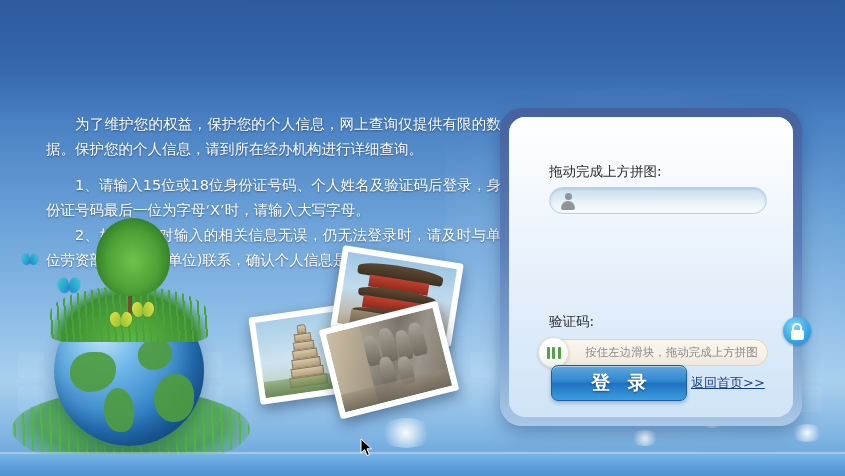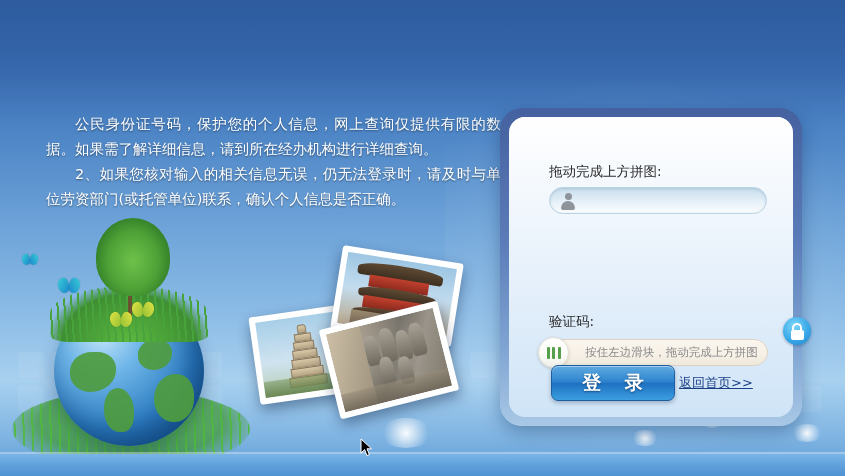--- a/index.html
+++ b/index.html
@@ -257,33 +257,33 @@
     width: 28px; height: 28px; border-radius: 50%;
     background: radial-gradient(circle at 40% 32%, #7fd7f7 0%, #3aa9e8 55%, #1f82cc 100%);
     box-shadow: 0 1px 3px rgba(0,40,80,.35);
     display: flex; align-items: center; justify-content: center;
   }
   .lock-icon .shackle { position: absolute; top: 6px; width: 10px; height: 8px; border: 2px solid #fff; border-bottom: none; border-radius: 5px 5px 0 0; }
   .lock-icon .body { position: absolute; top: 12.5px; width: 13px; height: 10px; background: #fff; border-radius: 2px; }
 
   .login-row { position: absolute; left: 42px; top: 248px; display: flex; align-items: center; }
   .login-btn {
-    width: 124px; height: 36px;
+    width: 136px; height: 36px;
     border-radius: 7px;
     border: 1px solid #1c5fa0;
     background: linear-gradient(180deg, #5fa9e0 0%, #2f86cf 45%, #1f72c2 52%, #3c9ee0 100%);
     color: #ffffff;
     font-size: 19px;
     font-weight: bold;
     letter-spacing: 6px;
     text-indent: 6px;
     cursor: pointer;
     text-shadow: 0 1px 2px rgba(0,20,50,.55);
     box-shadow: inset 0 1px 0 rgba(255,255,255,.45), 0 2px 4px rgba(0,30,70,.28);
-    font-family: Liberation Mono, monospace;
+    font-family: Liberation Sans, sans-serif;
   }
   .home-link {
     margin-left: 4px;
     font-size: 13px;
     color: #1a3f86;
     text-decoration: underline;
     cursor: pointer;
     white-space: nowrap;
   }
 
@@ -313,21 +313,22 @@
   </div>
 
   <div class="bg-sparkle" style="left:378px; top:418px; width:56px; height:30px;"></div>
   <div class="bg-sparkle" style="left:560px; top:402px; width:40px; height:22px;"></div>
   <div class="bg-sparkle" style="left:630px; top:430px; width:30px; height:16px;"></div>
   <div class="bg-sparkle" style="left:700px; top:414px; width:24px; height:14px;"></div>
   <div class="bg-sparkle" style="left:790px; top:424px; width:34px; height:18px;"></div>
 
 
   <div class="notice">
-    <p>公民身份证号码，保护您的个人信息，网上查询仅提供有限的数据。如果需了解详细信息，请到所在经办机构进行详细查询。</p>
+    <p>为了维护您的权益，保护您的个人信息，网上查询仅提供有限的数据。保护您的个人信息，请到所在经办机构进行详细查询。</p>
+    <p class="gap">1、请输入15位或18位身份证号码、个人姓名及验证码后登录，身份证号码最后一位为字母‘X’时，请输入大写字母。</p>
     <p>2、如果您核对输入的相关信息无误，仍无法登录时，请及时与单位劳资部门(或托管单位)联系，确认个人信息是否正确。</p>
   </div>
 
   <div class="art globe-wrap">
     <div class="ground-grass"></div>
     <div class="globe">
       <div class="continent" style="left:16px; top:56px; width:46px; height:40px;"></div>
       <div class="continent" style="left:50px; top:92px; width:30px; height:44px; border-radius:50% 60% 40% 55%;"></div>
       <div class="continent" style="left:84px; top:44px; width:34px; height:30px;"></div>
       <div class="continent" style="left:100px; top:78px; width:40px; height:48px; border-radius:55% 45% 50% 50%;"></div>

